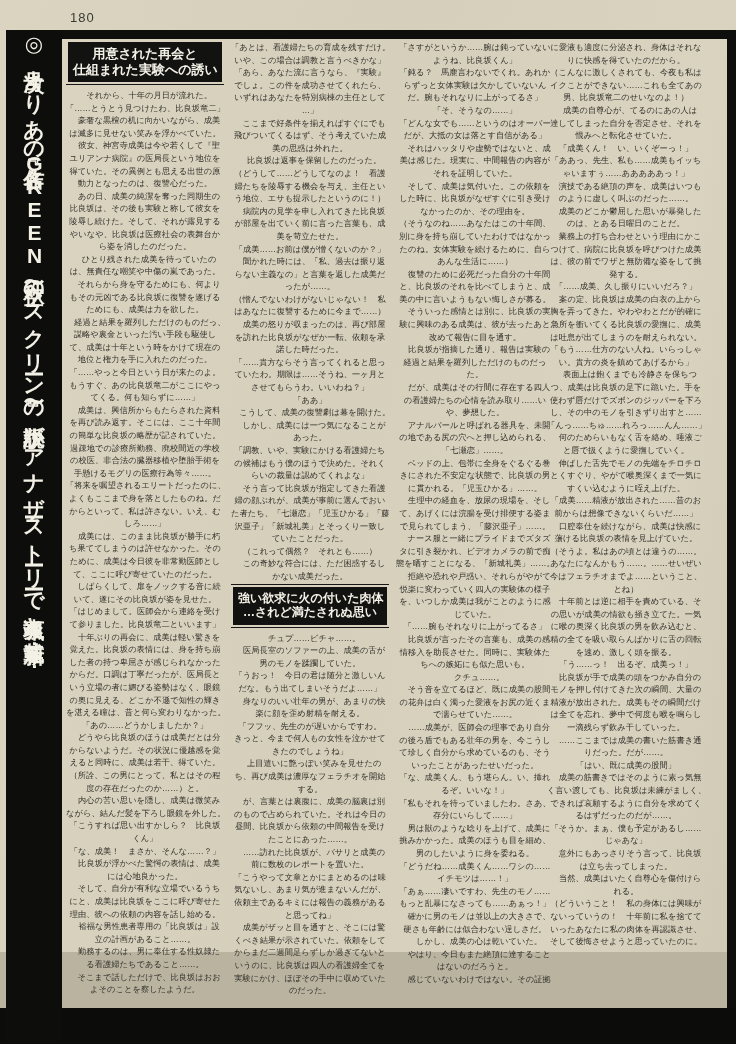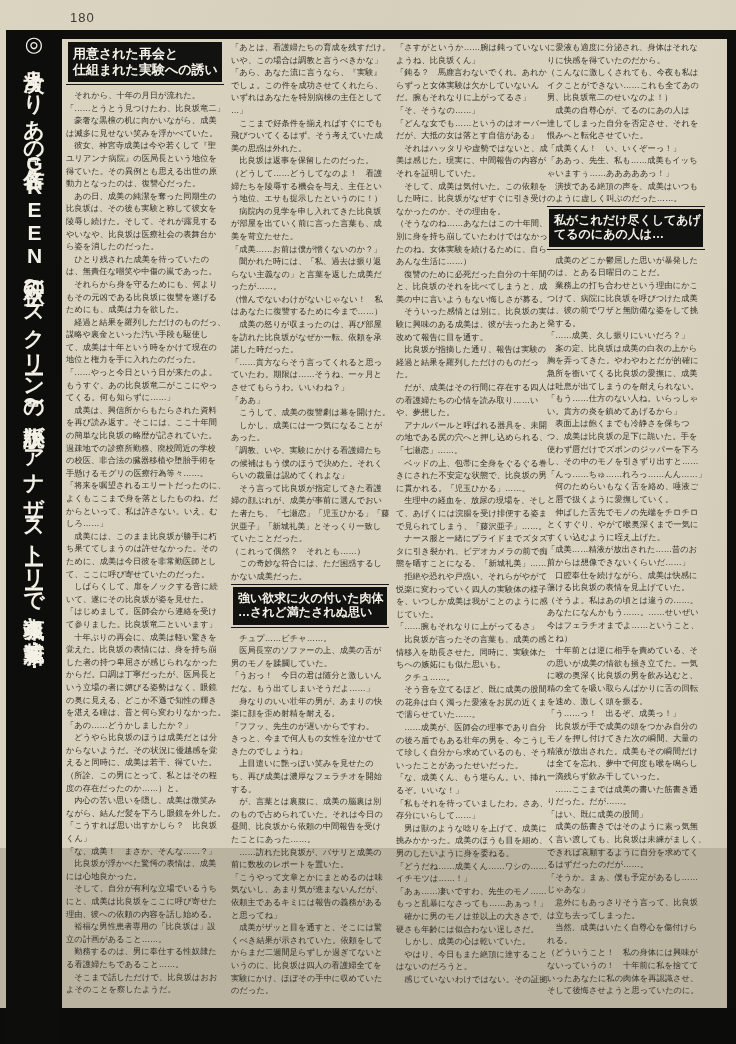--- a/index.html
+++ b/index.html
@@ -2,21 +2,21 @@
 <html lang="ja"><head>
 <meta charset="utf-8">
 <style>
   html,body{margin:0;padding:0;}
   body{
     width:736px;height:1044px;overflow:hidden;
     font-family:"Liberation Sans","DejaVu Sans",sans-serif;
     background:#b9b3a0;
   }
   .page{
-    position:relative;width:736px;height:848px;
+    position:relative;width:736px;height:952px;
     background:linear-gradient(100deg,#dad4c1 0%,#d5cfbb 45%,#d9d3c0 80%,#cfc9b5 100%);
   }
   .page-number{
     position:absolute;left:70px;top:10px;
     font-size:13px;color:#3a3a34;letter-spacing:1px;
   }
   .topbar{position:absolute;left:62px;top:30px;width:674px;height:9px;background:#0e0e0c;}
   .rightbar{position:absolute;left:727px;top:30px;width:9px;height:978px;background:#0e0e0c;}
   .bottombar{position:absolute;left:0;top:1008px;width:736px;height:36px;background:#0c0c0a;}
   .sidebar{
@@ -24,20 +24,21 @@
     background:#0d0d0b;display:flex;justify-content:center;
   }
   .sidebar-text{
     writing-mode:vertical-rl;text-orientation:upright;
     color:#f3f0e6;font-weight:bold;font-size:21px;line-height:56px;
     letter-spacing:0px;margin-top:2px;white-space:nowrap;
   }
   .col{
     position:absolute;top:42px;width:158px;height:966px;overflow:hidden;
     color:#312f2a;
+    text-align:center;
   }
   .col .tl{
     font-size:8.2px;line-height:12.6px;white-space:nowrap;
     letter-spacing:0.1px;
   }
   #col1{left:66px;}
   #col2{left:231px;}
   #col3{left:396px;}
   #col4{left:547px;}
   .section-header{
@@ -299,24 +300,20 @@
       <div class="tl">イクことができない……これも全てあの</div>
       <div class="tl">男、比良坂竜二のせいなのよ！）</div>
       <div class="tl">　成美の自尊心が、てるのにあの人は</div>
       <div class="tl">達してしまった自分を否定させ、それを</div>
       <div class="tl">恨みへと転化させていた。</div>
       <div class="tl">「成美くん！　い、いくぞーっ！」</div>
       <div class="tl">「ああっ、先生、私も……成美もイッち</div>
       <div class="tl">ゃいますぅ……あああああっ！」</div>
       <div class="tl">　演技である絶頂の声を、成美はいつも</div>
       <div class="tl">のように虚しく叫ぶのだった……。</div>
-      <div class="section-header">
-        <div>私がこれだけ尽くしてあげ</div>
-        <div>てるのにあの人は…</div>
-      </div>
       <div class="tl">　成美のどこか鬱屈した思いが暴発した</div>
       <div class="tl">のは、とある日曜日のことだ。</div>
       <div class="tl">　業務上の打ち合わせという理由にかこ</div>
       <div class="tl">つけて、病院に比良坂を呼びつけた成美</div>
       <div class="tl">は、彼の前でワザと無防備な姿をして挑</div>
       <div class="tl">発する。</div>
       <div class="tl">「……成美、久し振りにいいだろ？」</div>
       <div class="tl">　案の定、比良坂は成美の白衣の上から</div>
       <div class="tl">胸を弄ってきた。やわやわとだが的確に</div>
       <div class="tl">急所を衝いてくる比良坂の愛撫に、成美</div>

